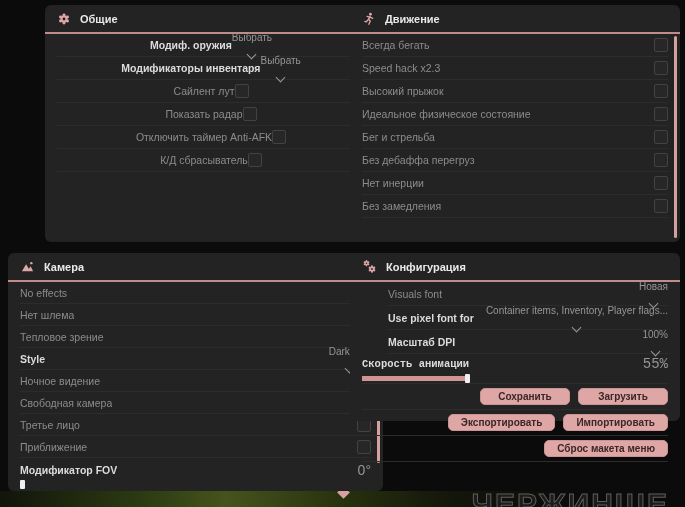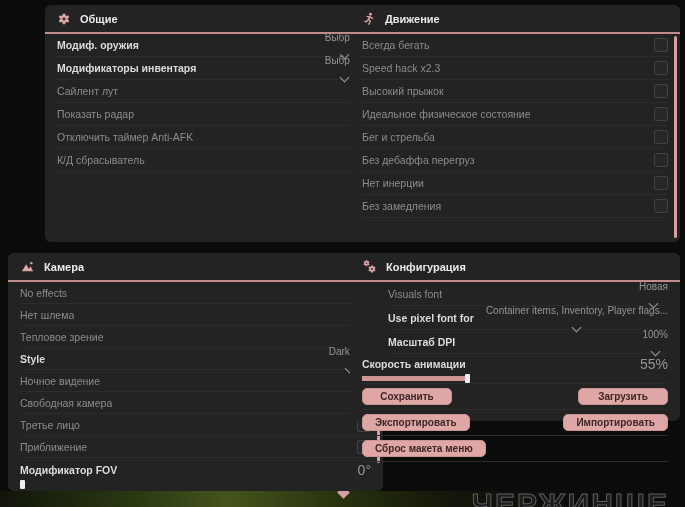--- a/index.html
+++ b/index.html
@@ -17,46 +17,46 @@
   #p1{left:350px;top:5px;width:330px;height:237px;}
   #p2{left:8px;top:253px;width:375px;height:238px;}
   #p3{left:350px;top:253px;width:330px;height:168px;}
 
   .hdr{height:27px;display:flex;align-items:center;gap:9px;padding:0 12px;border-bottom:2px solid #c08c8c;}
   .hdr svg{flex:0 0 auto;}
   .ttl{font-size:11px;font-weight:bold;color:#eaeaea;}
 
   .body{padding:0 12px;position:relative;}
   .row{display:flex;align-items:center;justify-content:space-between;border-bottom:1px solid #2c2c2c;box-sizing:border-box;}
-  #p0 .row{height:23px;}
+  #p0 .row{height:23px;justify-content:center;}
   #p1 .row{height:23px;}
   #p2 .row{height:22px;}
   #p3 .row.dropdown{height:24px;margin-left:26px;}
   #p3 .row.buttons{height:26px;}
   .lbl{font-size:10.5px;color:#8c8c8c;white-space:nowrap;overflow:hidden;text-overflow:ellipsis;}
   .lbl.bright{color:#dcdcdc;font-weight:bold;}
 
   .cb{width:12px;height:12px;border:1px solid #424242;border-radius:2px;background:#272727;flex:0 0 auto;cursor:pointer;}
   .dd{display:flex;align-items:center;gap:11px;cursor:pointer;flex-direction:column;}
   .ddv{font-size:10px;color:#969696;max-width:200px;white-space:nowrap;overflow:hidden;text-overflow:ellipsis;}
   .chev{width:6px;height:6px;border-right:1.5px solid #9a9a9a;border-bottom:1.5px solid #9a9a9a;
         transform:rotate(45deg);margin-top:-3px;flex:0 0 auto;}
 
   .row.slider{flex-direction:column;align-items:stretch;justify-content:center;gap:4px;}
   #p2 .row.slider{height:33px;border-bottom:none;}
-  #p3 .row.slider{height:30px;}
+  #p3 .row.slider{height:30px;font-family:Liberation Mono, monospace;}
   .sl-top{display:flex;align-items:center;justify-content:space-between;}
   .sl-val{font-size:14px;color:#969696;}
   .track{position:relative;height:5px;}
   #p3 .track{width:195px;}
   #p2 .track{width:100%;}
   .fill{position:absolute;left:0;top:0;height:5px;background:#cf9595;}
   .thumb{position:absolute;top:-2px;width:5px;height:9px;background:#efefef;border-radius:1px;cursor:pointer;}
 
-  .row.buttons{justify-content:space-between;gap:8px;}
+  .row.buttons{justify-content:flex-end;gap:8px;}
   .btn{background:#dfa6a6;border:1px solid #c89494;color:#3c2626;font-size:10px;font-weight:bold;
        height:17px;line-height:15px;text-align:center;border-radius:5px;box-sizing:border-box;
        min-width:90px;padding:0 12px;cursor:pointer;font-family:"Liberation Sans",sans-serif;}
 
   .sb{position:absolute;width:3px;background:#d7a0a0;border-radius:2px;right:3px;cursor:pointer;}
   #p1 .sb{top:31px;bottom:4px;}
   #p2 .sb{top:33px;bottom:28px;}
 </style>
 </head>
 <body>

